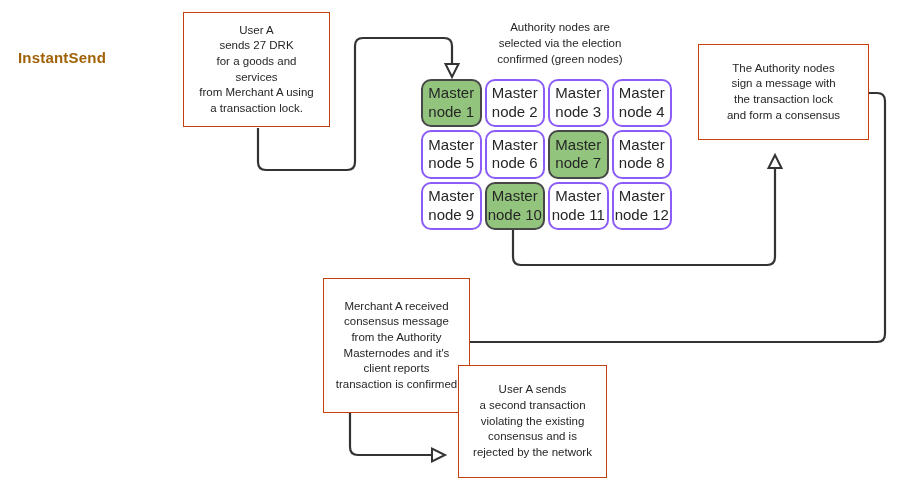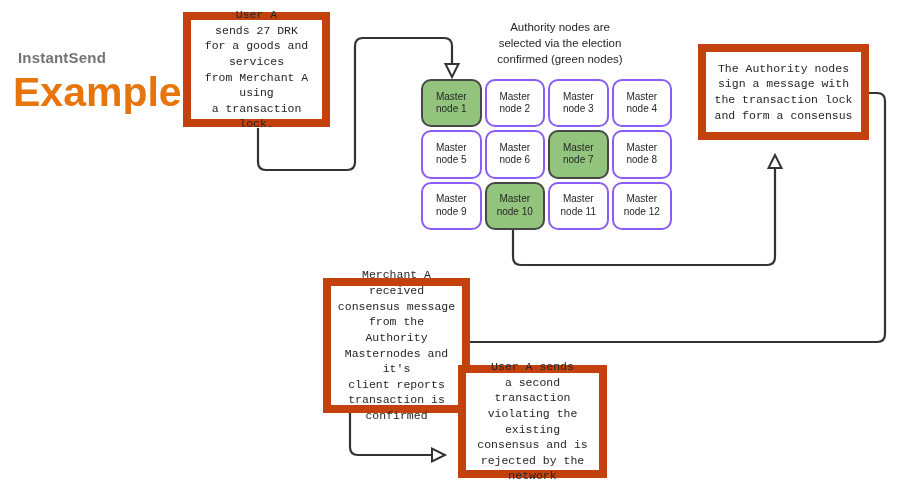--- a/index.html
+++ b/index.html
@@ -7,48 +7,48 @@
     width:900px;height:495px;position:relative;overflow:hidden;
     background:#ffffff;
     font-family:"Liberation Sans","DejaVu Sans",sans-serif;
     color:#262626;
   }
   .stage{position:absolute;inset:0;width:900px;height:495px;}
   svg.wires{position:absolute;left:0;top:0;width:900px;height:495px;z-index:1;}
 
   .logo-brand{
     position:absolute;left:18px;top:49px;
-    font-size:15px;font-weight:700;letter-spacing:.2px;color:#737373;z-index:2;
+    font-size:15px;font-weight:700;letter-spacing:.2px;color:#a16207;z-index:2;
   }
   .logo-title{
     position:absolute;left:13px;top:69px;
     font-size:41px;font-weight:700;color:#e8750c;z-index:2;
   }
 
   .box{
-    position:absolute;background:#ffffff;border:8px solid #c2410c;
+    position:absolute;background:#ffffff;border:1px solid #c2410c;
     display:flex;align-items:center;justify-content:center;text-align:center;
-    z-index:2;box-sizing:border-box;font-family:Liberation Mono, monospace;
+    z-index:2;box-sizing:border-box;
   }
   .box .txt{white-space:pre-line;font-size:11.5px;line-height:1.36;padding:4px 6px;}
 
   .caption{
     position:absolute;left:455px;top:20px;width:210px;text-align:center;
     font-size:11.5px;line-height:1.38;white-space:pre-line;z-index:2;
   }
 
   .node-grid{
     position:absolute;left:421px;top:79px;width:251px;height:151px;
     display:grid;grid-template-columns:repeat(4,1fr);grid-template-rows:repeat(3,1fr);
     gap:3px;z-index:2;
   }
   .node{
     background:#ffffff;border:2px solid #8b5cf6;border-radius:10px;
     display:flex;align-items:center;justify-content:center;text-align:center;
-    font-size:10px;line-height:1.25;white-space:pre-line;box-sizing:border-box;
+    font-size:15px;line-height:1.25;white-space:pre-line;box-sizing:border-box;
   }
   .node.green{background:#93c47d;border-color:#474747;}
 
   #box-user-send     {left:183px;top:12px; width:147px;height:115px;}
   #box-authority-sign{left:698px;top:44px; width:171px;height:96px;}
   #box-merchant      {left:275px;top:278px;width:147px;height:135px;margin-left:48px;}
   #box-second-tx     {left:458px;top:365px;width:149px;height:113px;}
 </style>
 </head>
 <body>
@@ -64,21 +64,20 @@
     </g>
     <g fill="#ffffff" stroke="#333333" stroke-width="2">
       <polygon points="445.5,64 458.5,64 452,77"></polygon>
       <polygon points="768.5,168 781.5,168 775,155"></polygon>
       <polygon points="448,335.5 448,348.5 435,342"></polygon>
       <polygon points="432,448.5 432,461.5 445,455"></polygon>
     </g>
   </svg>
 
   <div class="logo-brand">InstantSend</div>
-  <div class="logo-title">Example</div>
 
   <div class="caption">Authority nodes are
 selected via the election
 confirmed (green nodes)</div>
 
   <div class="box" id="box-user-send">
     <div class="txt">User A
 sends 27 DRK
 for a goods and
 services

